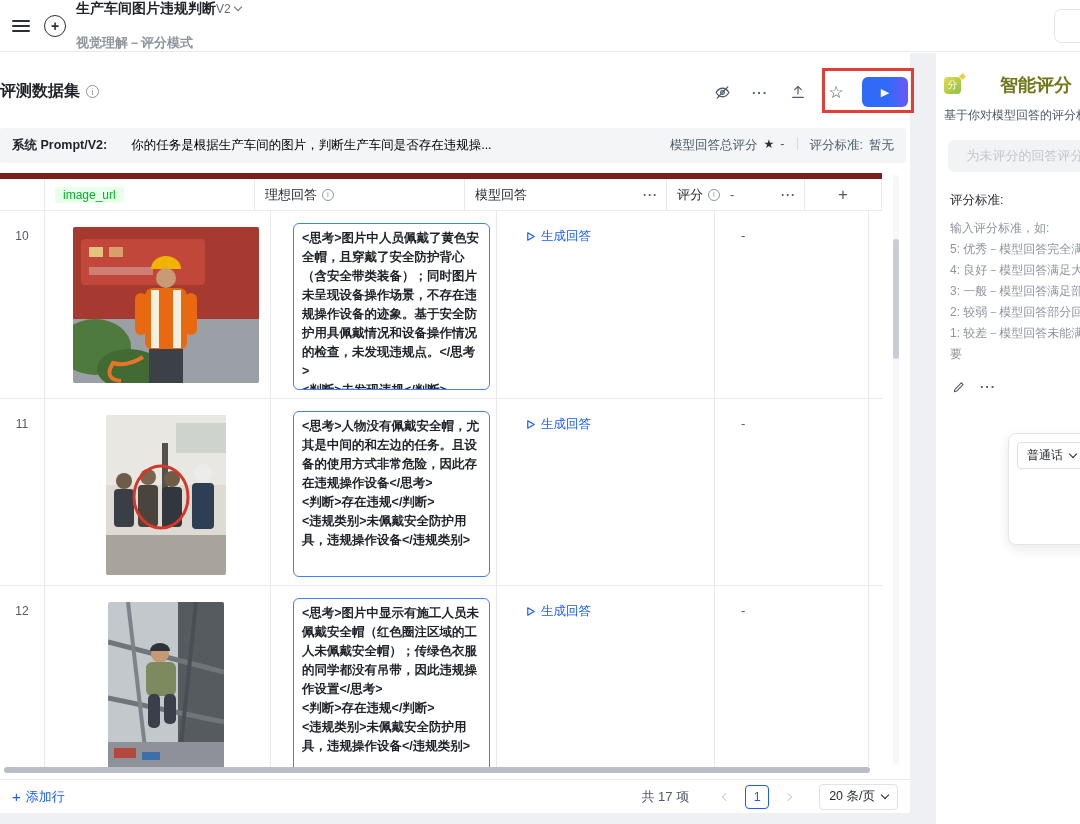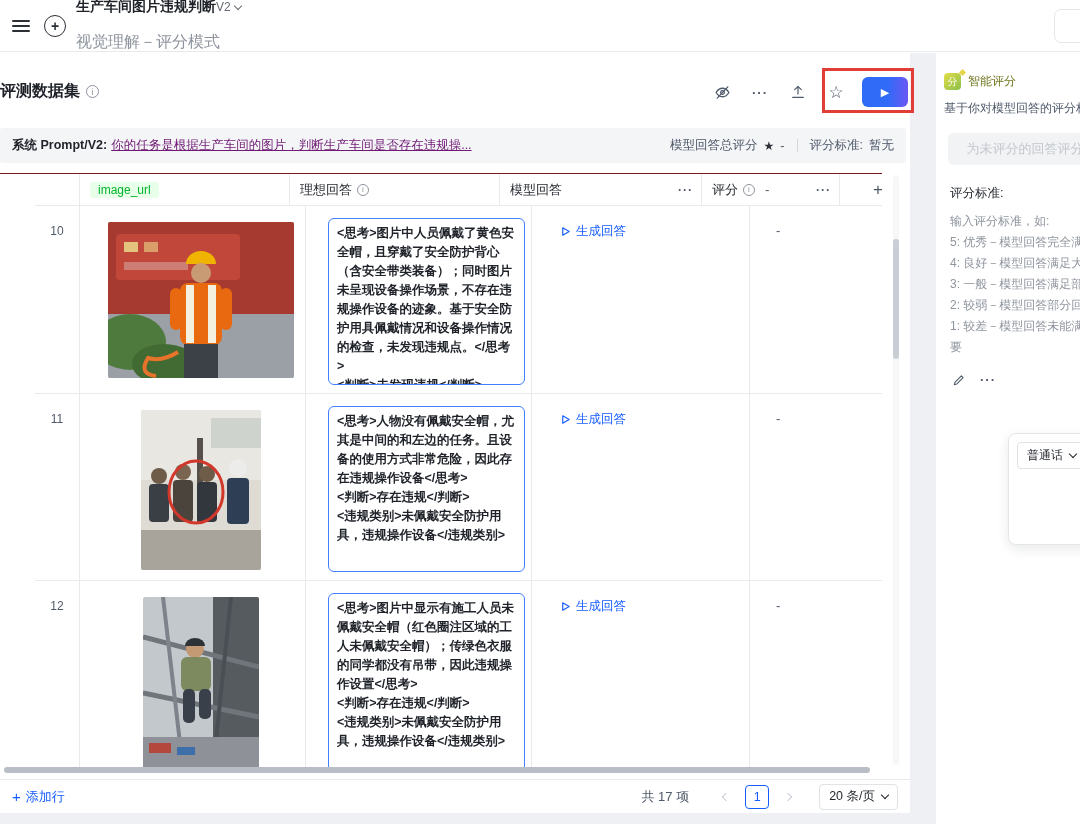--- a/index.html
+++ b/index.html
@@ -10,21 +10,21 @@
   }
   
   .topbar{position:absolute;top:0;left:0;right:0;height:52px;background:#fff;border-bottom:1px solid #e8eaec;display:flex;align-items:center;padding:0 12px;z-index:5;}
   .hamburger{width:18px;display:flex;flex-direction:column;gap:3px;cursor:pointer;margin-right:14px;}
   .hamburger span{display:block;height:2px;background:#2b2f36;border-radius:1px;}
   .logo-circle{width:22px;height:22px;border:1.7px solid #2b2f36;border-radius:50%;display:flex;align-items:center;justify-content:center;font-size:14px;font-weight:700;color:#2b2f36;cursor:pointer;}
   .title-block{margin-left:10px;}
   .title-row{display:flex;align-items:center;}
   .app-title{font-size:14px;font-weight:700;color:#1f2329;}
   .version{font-size:12px;color:#646a73;display:inline-flex;align-items:center;gap:4px;cursor:pointer;}
-  .subtitle{font-size:16px;color:#8f959e;margin-top:16px;}
+  .subtitle{font-size:13px;color:#8f959e;margin-top:16px;font-weight:bold;}
   .tr-partial{position:absolute;right:-16px;top:9px;width:42px;height:34px;border:1px solid #e5e6eb;border-radius:7px;background:#fff;cursor:pointer;}
   .chev{width:6px;height:6px;border-right:1.5px solid currentColor;border-bottom:1.5px solid currentColor;display:inline-block;}
   .chev.down{transform:rotate(45deg);margin-top:-3px;}
   .chev.left{transform:rotate(135deg);margin-left:2px;}
   .chev.right{transform:rotate(-45deg);margin-right:2px;}
   
   .content{position:absolute;left:0;top:53px;width:910px;height:771px;background:#fff;}
   .gutter{position:absolute;left:910px;top:53px;width:26px;bottom:0;background:#eef0f3;}
   .rpanel{position:absolute;left:936px;top:53px;right:0;bottom:0;background:#fff;padding:20px 0 0 8px;font-size:12px;}
   
@@ -34,26 +34,26 @@
   .info-i.sm{width:12px;height:12px;font-size:8px;margin-left:5px;}
   .toolbar{position:absolute;top:22px;left:706px;height:34px;display:flex;align-items:center;gap:6px;}
   .icon-btn{width:32px;height:32px;border:none;background:transparent;border-radius:6px;display:flex;align-items:center;justify-content:center;cursor:pointer;color:#4e5969;}
   .dots{font-weight:700;letter-spacing:1px;font-size:13px;color:#4e5969;}
   .star-glyph{font-size:17px;color:#4e5969;line-height:1;}
   .run-btn{width:46px;height:30px;border:none;border-radius:6px;background:linear-gradient(90deg,#2f6bf7 55%,#6c58f6);color:#fff;display:flex;align-items:center;justify-content:center;font-size:11px;margin-left:4px;cursor:pointer;}
   .red-annotation{position:absolute;left:822px;top:15px;width:92px;height:45px;border:3px solid #e03e36;z-index:20;pointer-events:none;}
   
   .sys-bar{position:absolute;top:75px;left:0;width:906px;height:35px;background:#f4f5f7;border-radius:3px;display:flex;align-items:center;padding:0 12px;font-size:12.5px;gap:4px;cursor:pointer;}
   .sys-label{font-weight:700;color:#1f2329;white-space:nowrap;}
-  .sys-preview{color:#701a75;white-space:nowrap;overflow:hidden;flex:0 1 auto;margin-left:0;text-decoration:underline;}
-  .sys-right{margin-left:auto;display:flex;align-items:center;gap:6px;white-space:nowrap;color:#4e5969;}
+  .sys-preview{color:#000000;white-space:nowrap;overflow:hidden;flex:0 1 auto;margin-left:20px;}
+  .sys-right{margin-left:auto;display:flex;gap:6px;white-space:nowrap;color:#4e5969;}
   .star-sm{font-size:12px;color:#2b2f36;}
   .vdiv{width:1px;height:13px;background:#d6d8dd;margin:0 6px;}
   
-  .tbl{position:absolute;top:120px;left:0;width:882px;height:594px;overflow:hidden;border-top:1px solid #7f1d1d;padding-left:35px;}
+  .tbl{position:absolute;top:120px;left:0;width:882px;height:594px;overflow:hidden;border-top:6px solid #7f1d1d;}
   .thead,.trow{display:grid;grid-template-columns:45px 210px 210px 202px 138px 77px;}
   .thead{height:32px;border-bottom:1px solid #e8eaec;}
   .th{display:flex;align-items:center;padding:0 10px;font-size:13px;color:#1f2329;border-right:1px solid #e8eaec;position:relative;}
   .tag-green{background:#e8ffea;color:#00b42a;font-size:12px;padding:1px 8px;border-radius:3px;cursor:pointer;}
   .col-dots{position:absolute;right:8px;border:none;background:none;color:#4e5969;font-weight:700;letter-spacing:1px;cursor:pointer;font-size:12px;}
   .hdr-dash{margin-left:10px;color:#4e5969;}
   .th-plus{justify-content:center;}
   .plus-btn{border:none;background:none;font-size:17px;color:#4e5969;cursor:pointer;line-height:1;}
   .trow{border-bottom:1px solid #e8eaec;gap:16px;}
   .td{border-right:1px solid #e8eaec;position:relative;overflow:hidden;}
@@ -79,21 +79,21 @@
   .spacer{flex:1;}
   .total{color:#4e5969;margin-right:16px;}
   .pg-btn{width:24px;height:24px;display:flex;align-items:center;justify-content:center;color:#c9cdd4;cursor:pointer;}
   .pg-cur{width:24px;height:24px;border:1px solid #165dff;color:#165dff;border-radius:4px;display:flex;align-items:center;justify-content:center;font-size:12.5px;cursor:pointer;}
   .page-size{margin-left:10px;height:26px;border:1px solid #e0e2e6;border-radius:4px;padding:0 9px;display:flex;align-items:center;gap:7px;font-size:12.5px;color:#1f2329;cursor:pointer;background:#fff;}
   .bottom-strip{position:absolute;left:0;top:760px;width:910px;height:11px;background:#eef0f3;}
   
   .rp-title-row{display:flex;align-items:center;gap:7px;}
   .sparkle-badge{width:17px;height:17px;border-radius:4px;background:linear-gradient(135deg,#e3dd49,#8bbf4a);color:#fff;font-size:10px;display:flex;align-items:center;justify-content:center;position:relative;flex:none;}
   .sparkle-badge::after{content:"";width:5px;height:5px;background:#e4d44a;transform:rotate(45deg);position:absolute;top:-3px;right:-4px;}
-  .rp-title{font-size:12px;font-weight:400;color:#70761c;}
+  .rp-title{font-size:18px;font-weight:700;color:#70761c;margin-left:32px;}
   .rp-desc{margin-top:10px;color:#4e5969;white-space:nowrap;}
   .rp-score-btn{margin:16px 0 0 4px;width:154px;height:32px;border:none;border-radius:6px;background:#f2f3f5;color:#c3c7ce;font-size:13px;white-space:nowrap;padding:0 10px;cursor:not-allowed;}
   .rp-criteria-label{margin:20px 0 0 6px;color:#1f2329;font-size:12.5px;}
   .rp-ph{margin:9px 0 0 6px;color:#8f959e;line-height:21px;white-space:nowrap;}
   .rp-icons{margin:14px 0 0 8px;display:flex;gap:14px;align-items:center;color:#4e5969;}
   .float-box{position:absolute;left:72px;top:380px;width:132px;height:112px;background:#fff;border:1px solid #e5e6eb;border-radius:8px;box-shadow:0 4px 12px rgba(31,35,41,.10);padding:8px;}
   .dialect-chip{display:inline-flex;align-items:center;gap:7px;border:1px solid #dfe1e5;border-radius:4px;padding:4px 9px;font-size:12px;color:#1f2329;cursor:pointer;background:#fff;}
 </style>
 </head>
 <body>

